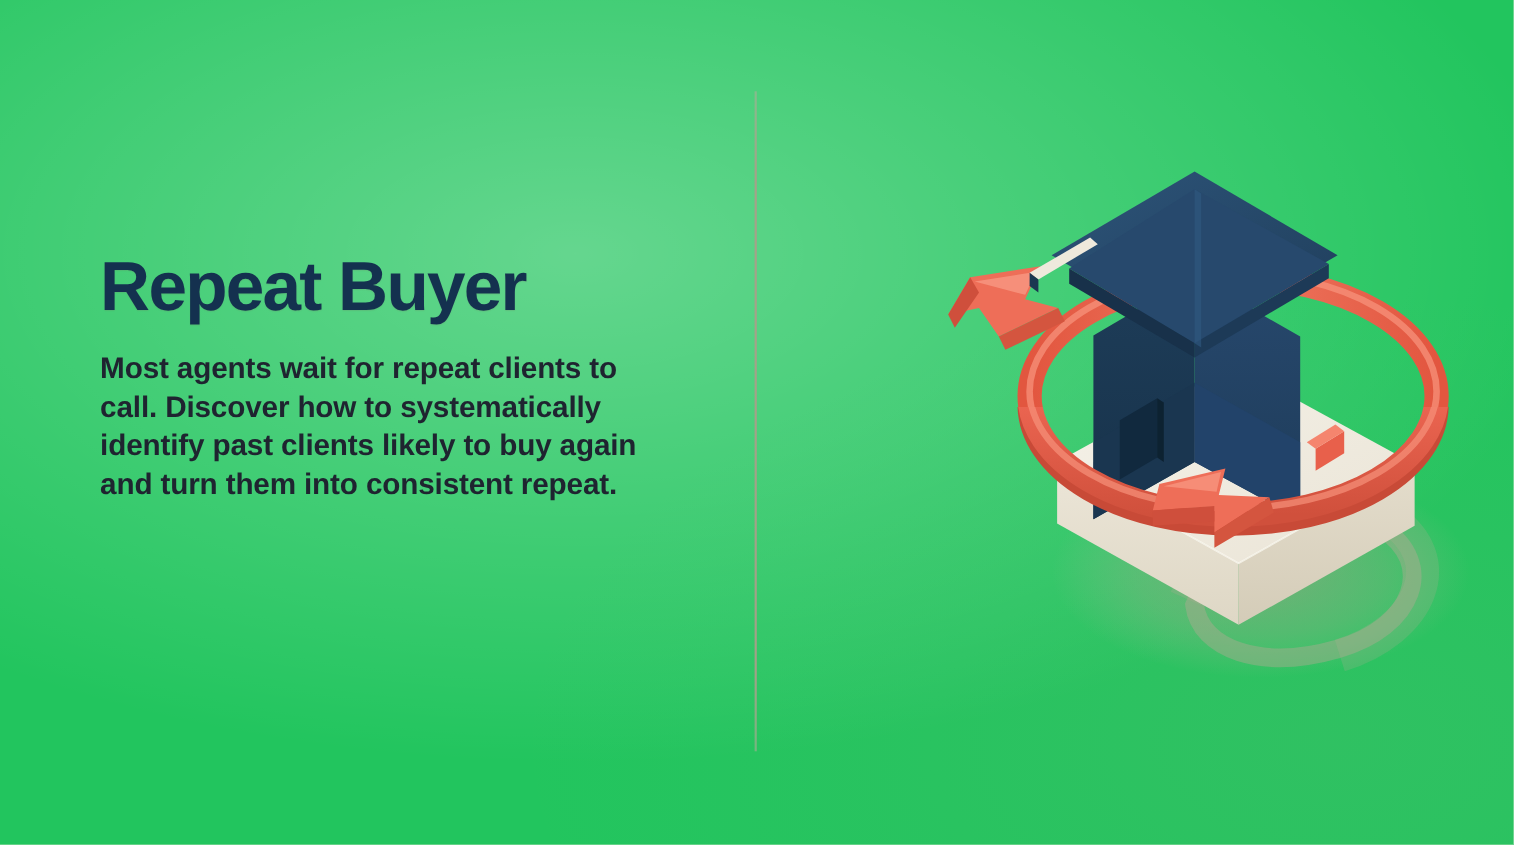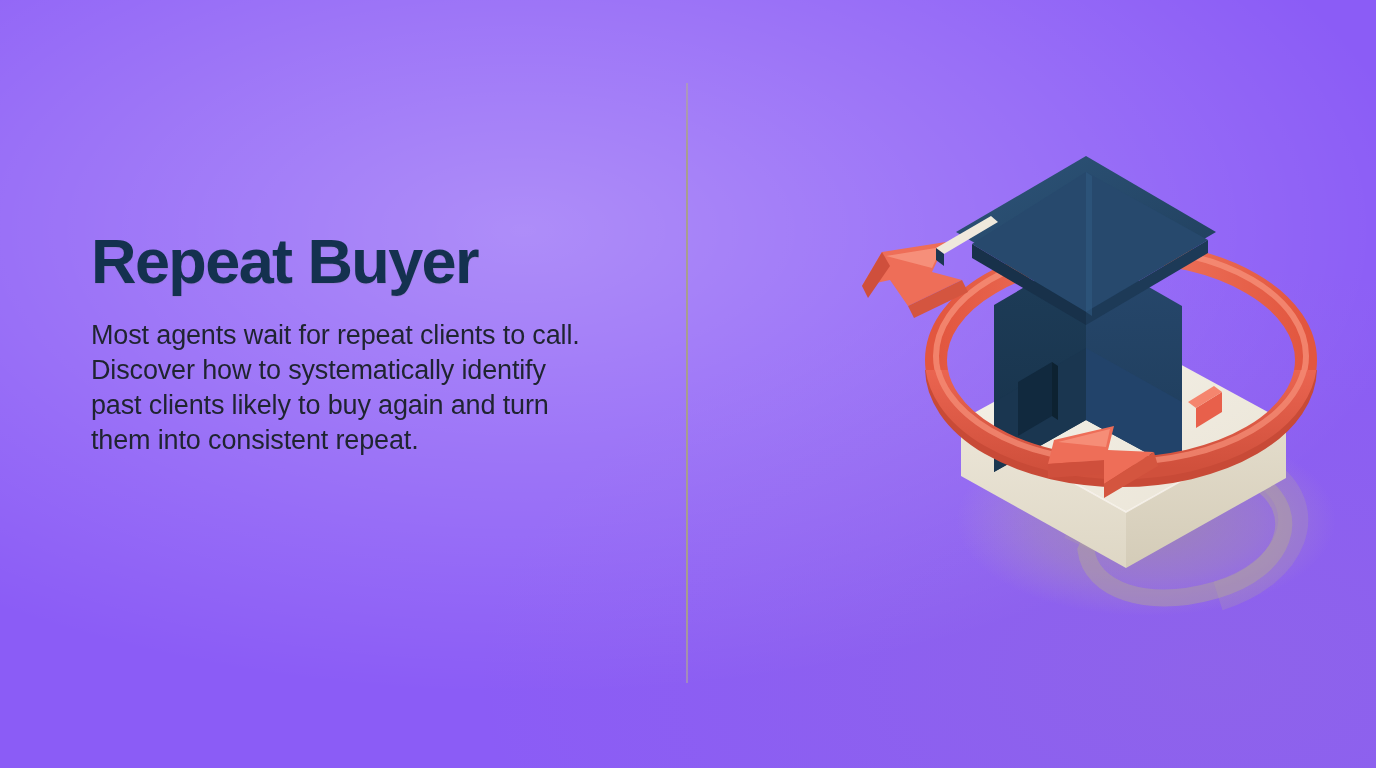--- a/index.html
+++ b/index.html
@@ -11,21 +11,21 @@
     width: 1376px;
     height: 768px;
     overflow: hidden;
     font-family: "Liberation Sans", sans-serif;
     background: #f4f0e6;
   }
   #slide {
     position: relative;
     width: 1376px;
     height: 768px;
-    background: #8b5cf6;
+    background: #22c55e;
     overflow: hidden;
   }
   
   #slide::after {
     content: "";
     position: absolute;
     inset: 0;
     pointer-events: none;
     background: radial-gradient(120% 110% at 38% 30%, rgba(255,255,255,0.30) 0%, rgba(255,255,255,0) 55%),
                 radial-gradient(90% 90% at 88% 88%, rgba(168,158,133,0.10) 0%, rgba(168,158,133,0) 60%);
@@ -51,21 +51,21 @@
   }
   .headline .ln {
     display: block;
     white-space: nowrap;
   }
   .subcopy {
     margin: 20px 0 0 0;
     font-family: "Liberation Sans", sans-serif;
     font-size: 27px;
     line-height: 35px;
-    font-weight: normal;
+    font-weight: bold;
     letter-spacing: -0.15px;
     color: #1f2430;
     width: 500px;
   }
 
   
   .divider {
     position: absolute;
     left: 686px;
     top: 83px;

